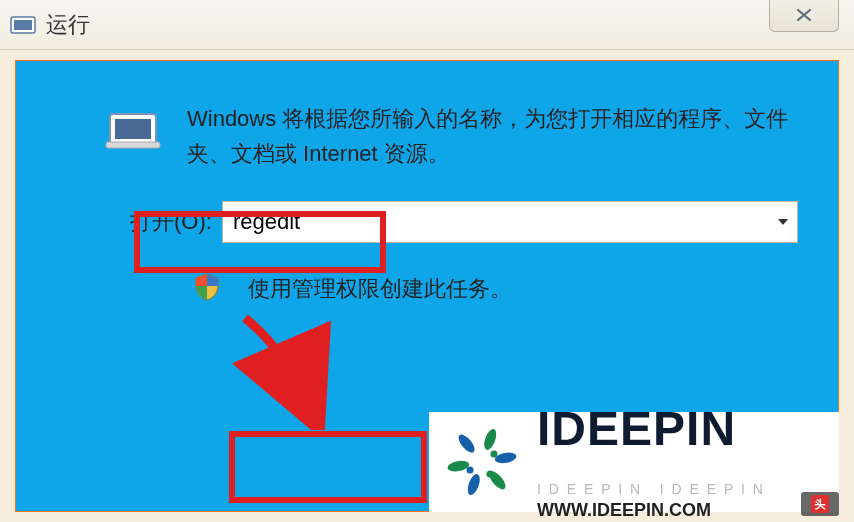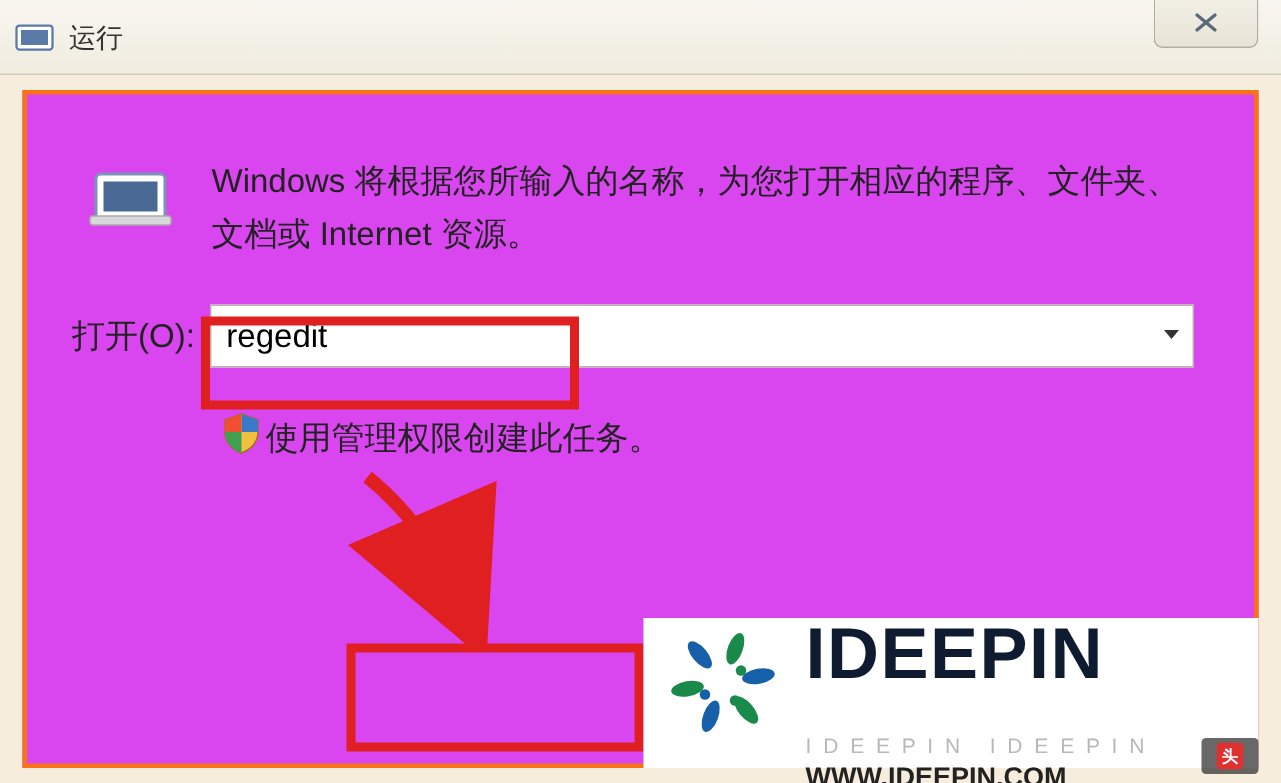--- a/index.html
+++ b/index.html
@@ -20,21 +20,21 @@
       display: flex;
       align-items: center;
       padding: 0 10px;
     }
     .titlebar .app-icon {
       margin-right: 10px;
       display: flex;
       align-items: center;
     }
     .titlebar .title {
-      font-size: 18px;
+      font-size: 22px;
       color: #333;
     }
     .close-btn {
       position: absolute;
       top: -2px;
       right: 15px;
       width: 70px;
       height: 34px;
       border: 1px solid #b0aea0;
       border-top: none;
@@ -46,22 +46,23 @@
       color: #666;
       font-size: 18px;
       cursor: pointer;
     }
     .dialog-body {
       position: absolute;
       top: 60px;
       left: 15px;
       right: 15px;
       bottom: 10px;
-      background: #d946ef;
-      border: 3px solid #f97316;
+      background: #0ea5e9;
+      border: 1px solid #f97316;
+      padding-left: 48px;
     }
     .description-row {
       display: flex;
       padding: 40px 40px 0 40px;
       gap: 25px;
     }
     .run-icon {
       flex-shrink: 0;
       margin-top: 5px;
     }
@@ -73,20 +74,21 @@
     .input-row {
       display: flex;
       align-items: center;
       padding: 30px 40px 0 30px;
       gap: 10px;
     }
     .input-label {
       font-size: 22px;
       color: #222;
       white-space: nowrap;
+      margin-left: 36px;
     }
     .combo-wrap {
       flex: 1;
       position: relative;
       display: flex;
       align-items: flex-end;
     }
     .combo-input {
       width: 100%;
       height: 42px;
@@ -109,21 +111,21 @@
       left: 134px;
       top: 211px;
       width: 252px;
       height: 62px;
       border: 6px solid #e02020;
       pointer-events: none;
     }
     .admin-row {
       display: flex;
       align-items: center;
-      gap: 3px;
+      gap: 28px;
       padding: 30px 40px 0 130px;
     }
     .shield-icon { flex-shrink: 0; }
     .admin-text {
       font-size: 22px;
       color: #222;
     }
     .arrow-annot {
       position: absolute;
       left: 225px;
@@ -158,20 +160,21 @@
       pointer-events: none;
     }
     .watermark-logo {
       position: absolute;
       right: 15px;
       bottom: 10px;
       width: 410px;
       height: 100px;
       background: #fff;
       display: flex;
+      align-items: center;
       gap: 12px;
       padding-left: 10px;
     }
     .swirl { flex-shrink: 0; }
     .brand-stack { display: flex; flex-direction: column; line-height: 1.05; }
     .brand-name {
       font-size: 48px;
       font-weight: 900;
       letter-spacing: 1px;
       color: #0e1b30;

